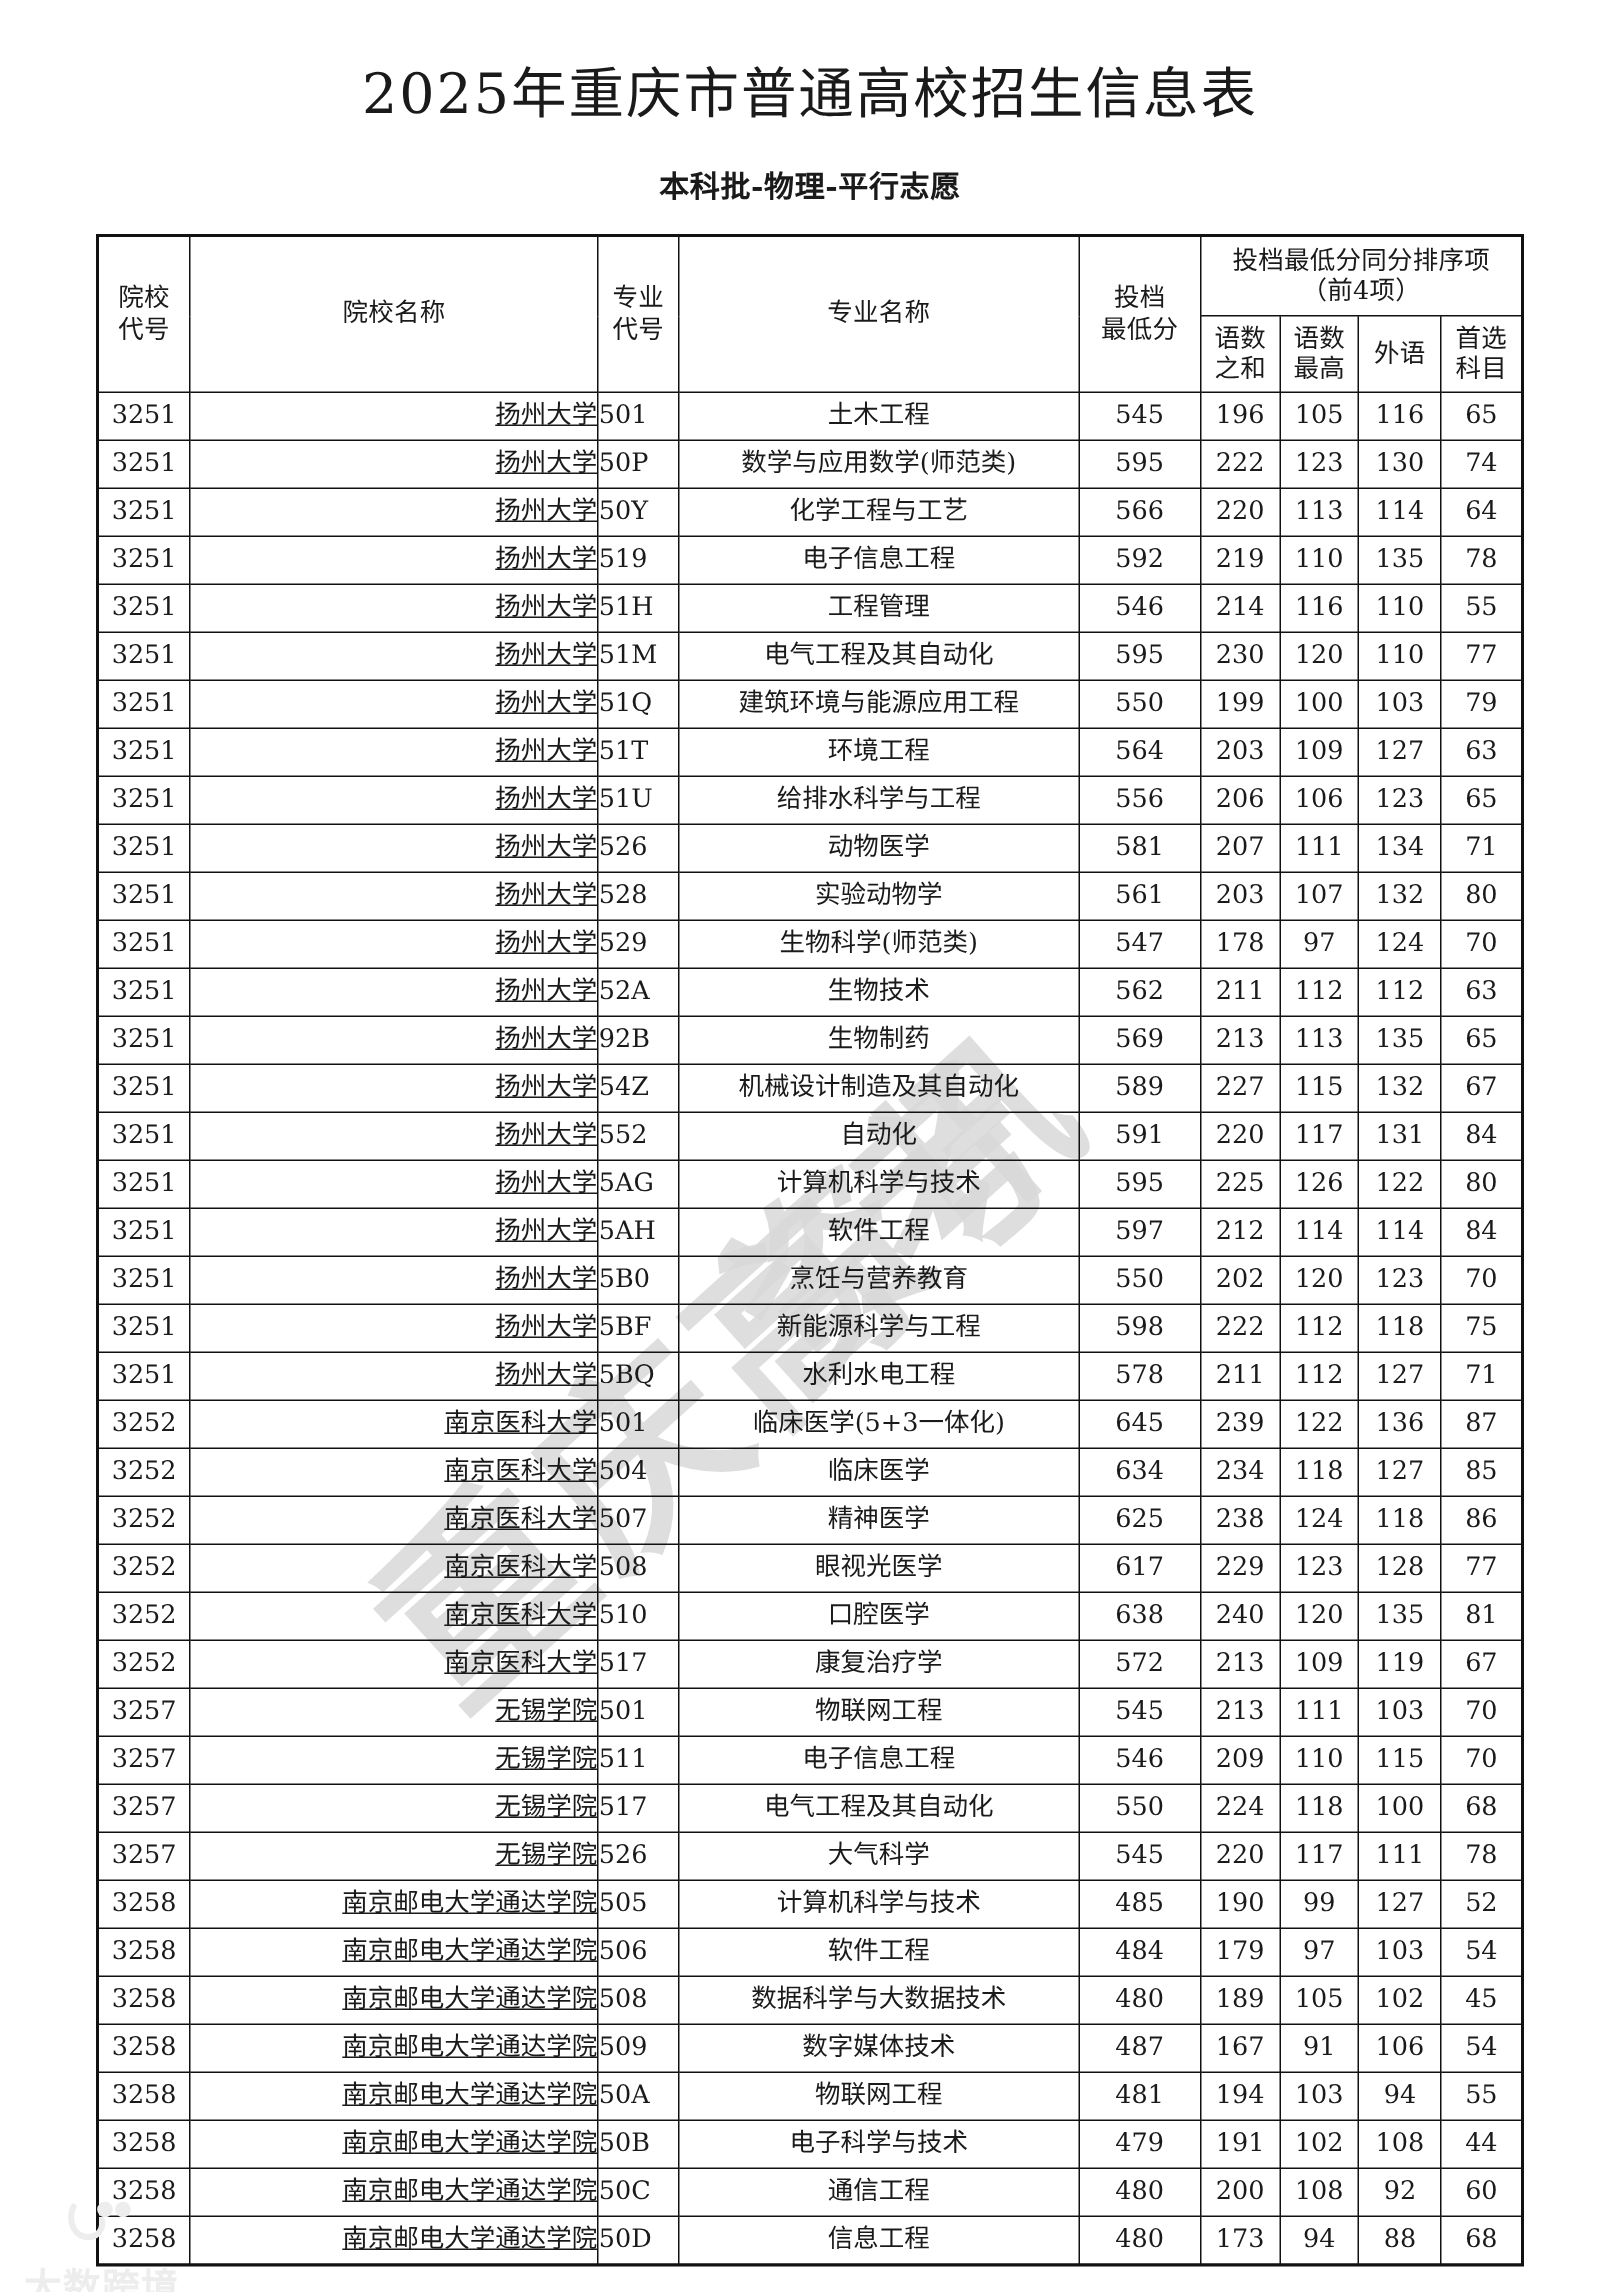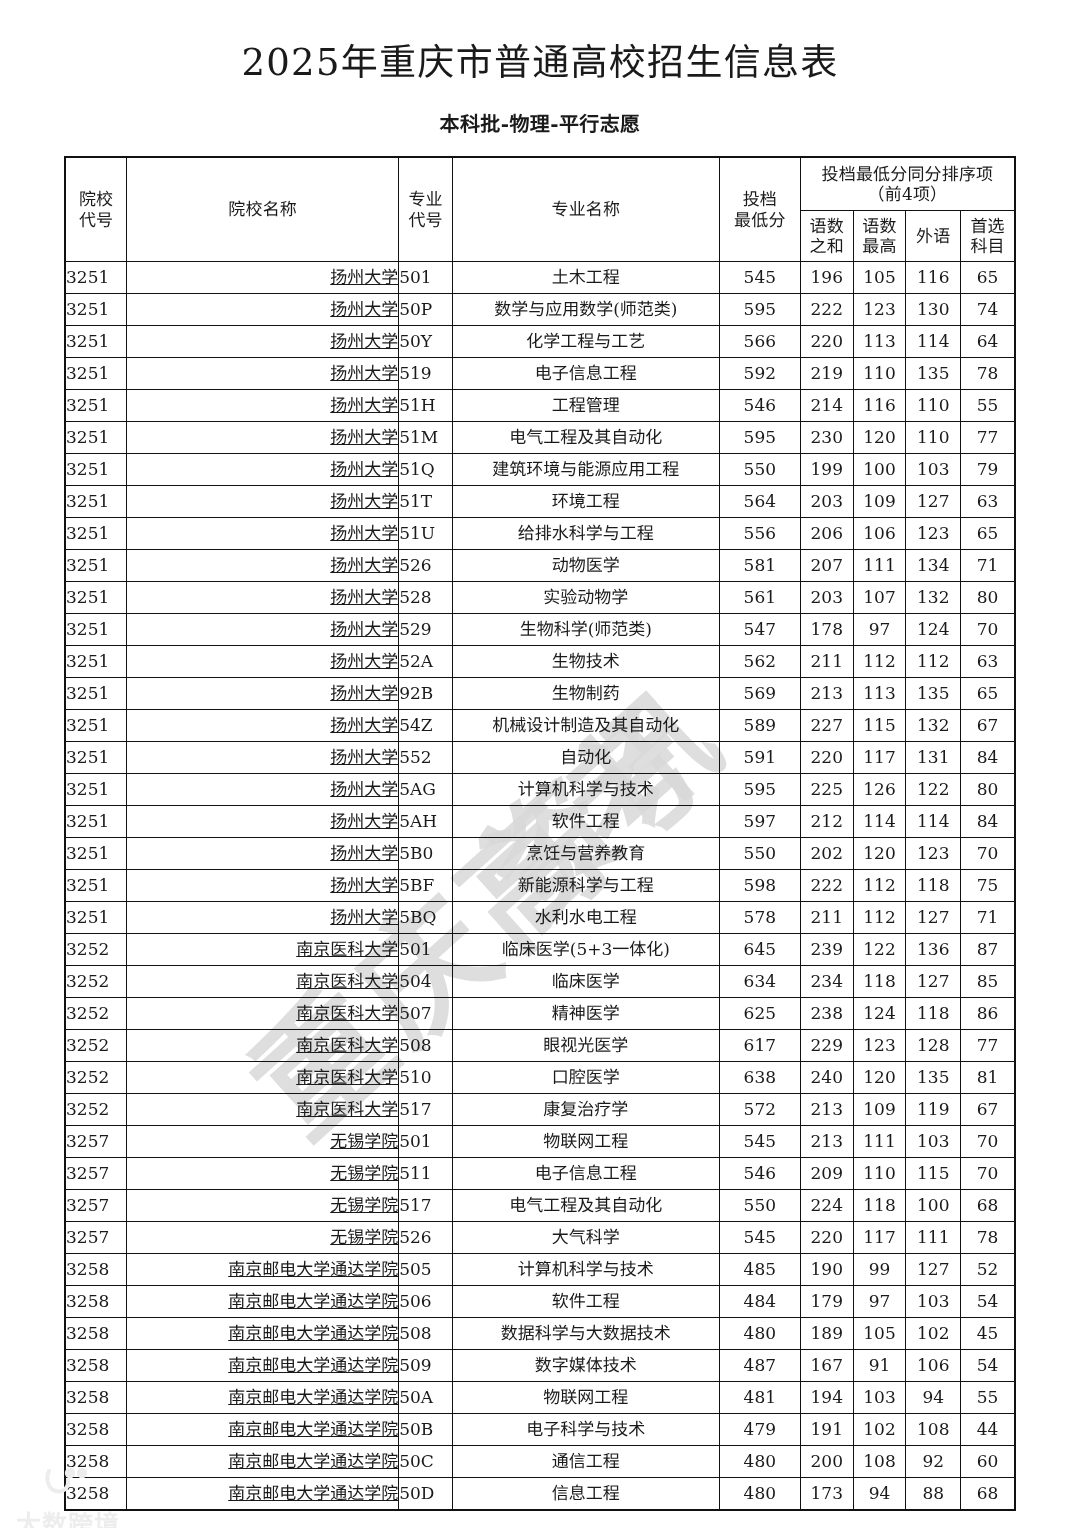--- a/index.html
+++ b/index.html
@@ -110,21 +110,21 @@
     letter-spacing: .01em;
   }
   th.h-tall { height: 102px; }
   th.h-group { height: 52px; }
   th.h-sub   { height: 50px; margin-top: 14px; }
 
   .stack { display: block; line-height: 1.18; }
 
   
   tbody td { height: 31px; }
-  td.c-code  { text-align: left; font-size: 17.5px; }
+  td.c-code  { text-align: center; font-size: 17.5px; }
   td.c-name  { text-align: right; padding-left: 7px; font-size: 18px; text-decoration: underline; }
   td.c-mcode { text-align: left; font-size: 17.5px; }
   td.c-major { text-align: center; padding-left: 6px; font-size: 18px; }
   td.c-num   { text-align: center; font-size: 17.5px; }
 
   
   col.w-code  { width: 58px; }
   col.w-name  { width: 258px; }
   col.w-mcode { width: 51px; }
   col.w-major { width: 253px; }

